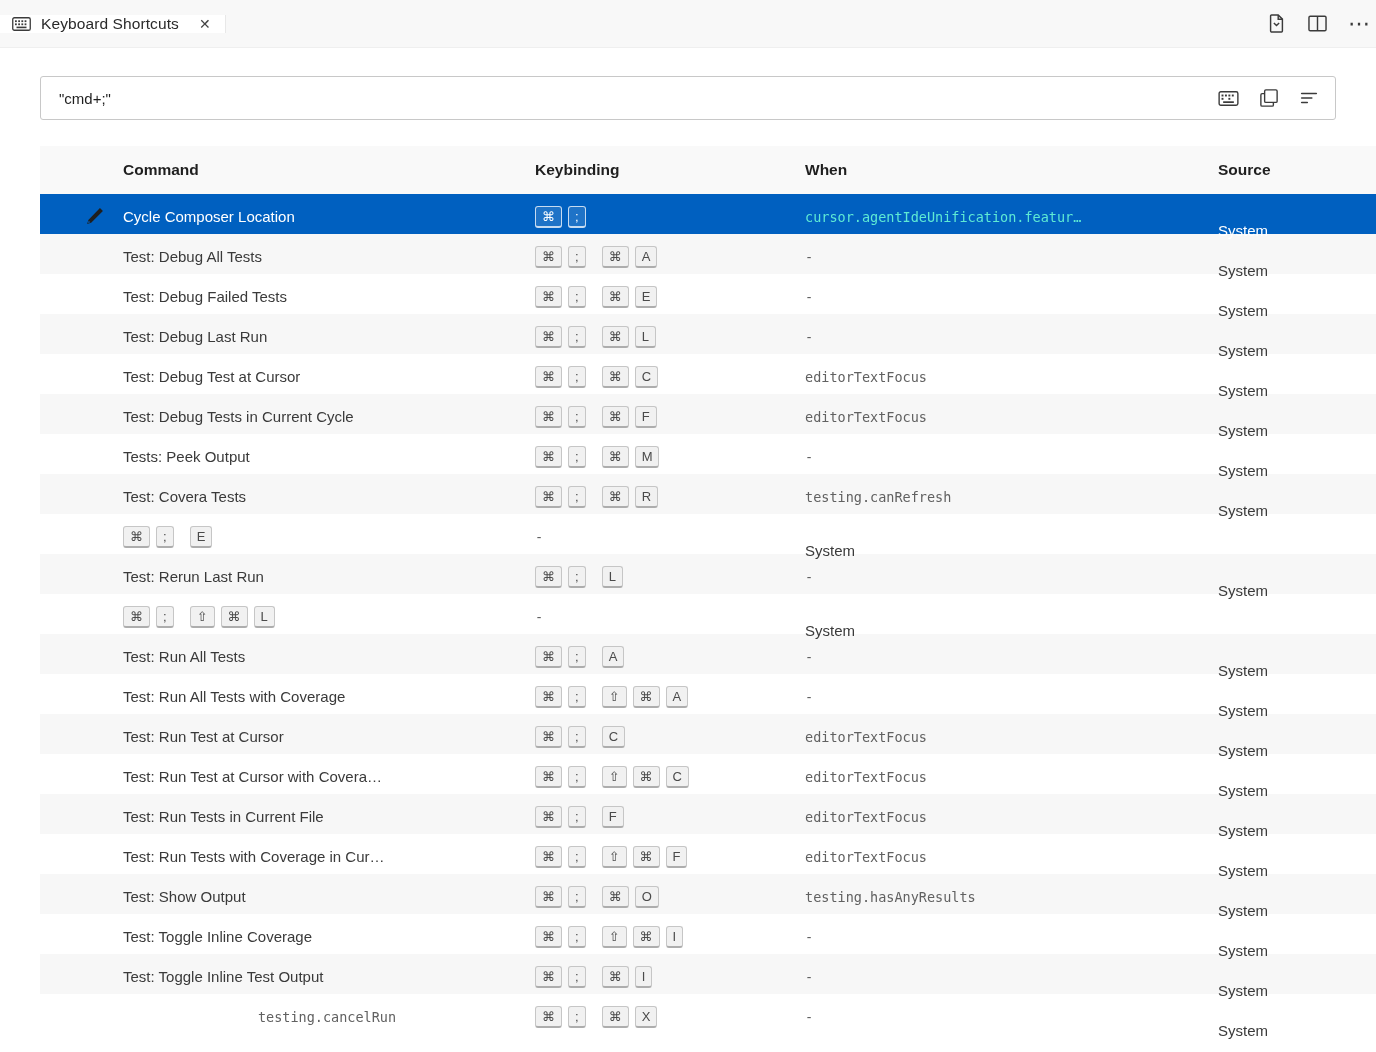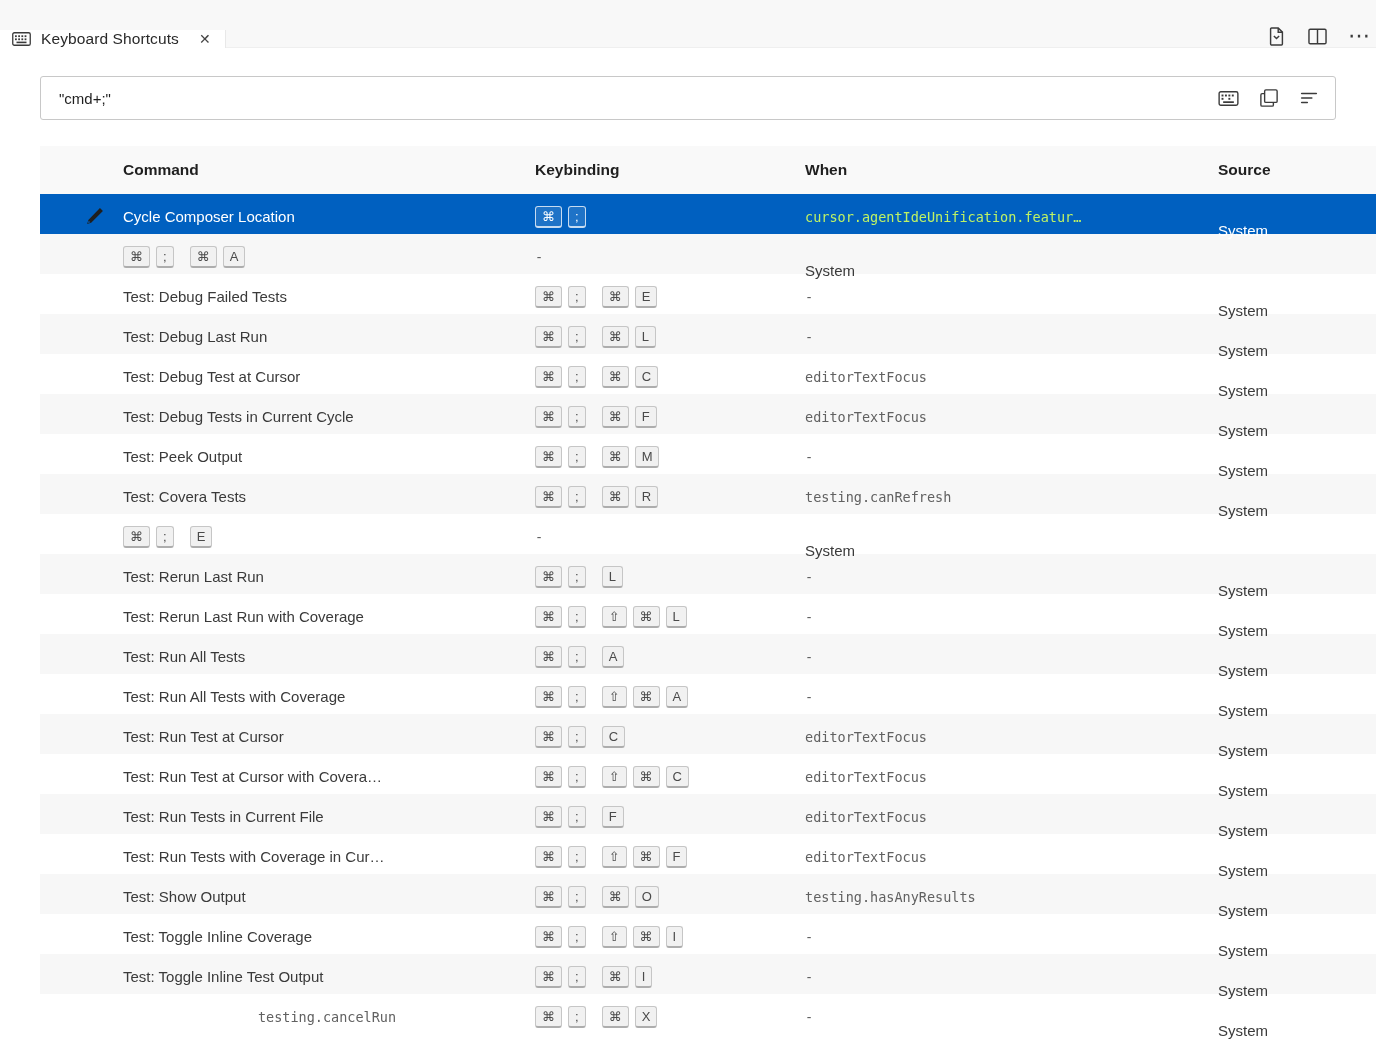--- a/index.html
+++ b/index.html
@@ -4,21 +4,21 @@
 <style>
   * { box-sizing: border-box; margin: 0; padding: 0; }
   html,body { width:1376px; height:1052px; overflow:hidden; }
   body {
     font-family: "Liberation Sans", sans-serif;
     background:#ffffff; color:#3b3b3b;
   }
 
   
   .tabbar {
-    height:48px; background:#f8f8f8; display:flex; align-items:flex-end;
+    height:48px; background:#f8f8f8; display:flex; align-items:center;
     border-bottom:1px solid #efefef;
   }
   .tab {
     display:flex; align-items:center; gap:10px;
     background:#ffffff; padding:0 14px 0 12px; margin-bottom:-1px;
     border-right:1px solid #e8e8e8; cursor:default;
   }
   .tab-label { font-size:15.5px; color:#2a2a2a; letter-spacing:.1px; }
   .tab-close { font-size:14px; color:#444; margin-left:10px; cursor:pointer; }
   .editor-actions {
@@ -75,21 +75,21 @@
   }
   .row.selected .chip {
     background:rgba(255,255,255,0.12); border-color:rgba(255,255,255,0.75);
     color:#ffffff;
   }
 
   .when-cell {
     font-family:"DejaVu Sans Mono", monospace; font-size:13.5px; color:#616161;
     white-space:nowrap; overflow:hidden; padding-right:12px;
   }
-  .row.selected .when-cell { color:#bef264; }
+  .row.selected .when-cell { color:#5eead4; }
 
   .source-cell { font-size:15px; color:#3a3a3a;margin-top:28px; }
   .row.selected .source-cell { color:#ffffff; }
 </style>
 </head>
 <body>
 
 <div class="tabbar">
   <div class="tab">
     <span style="display:flex;">
@@ -189,20 +189,21 @@
     <div class="source-cell">System</div>
   </div>
       <div class="grid-row row">
     <div class="edit-cell">
       <span style="display:flex;">
         <svg width="19" height="19" viewBox="0 0 16 16">
           <path fill="#1f1f1f" d="M12.6 0.9l2.5 2.5-9.9 9.9-3.4 1 1-3.4 9.8-10zM3.1 11.5l-.6 2 2-.6-1.4-1.4z"></path>
         </svg>
       </span>
     </div>
+    <div class="command-cell">Test: Debug All Tests</div>
     <div class="keybinding-cell">
           <span class="chord">
             <span class="chip">⌘</span>
             <span class="chip">;</span>
           </span>
           <span class="chord">
             <span class="chip">⌘</span>
             <span class="chip">A</span>
           </span>
         </div>
@@ -298,21 +299,21 @@
     <div class="source-cell">System</div>
   </div>
       <div class="grid-row row">
     <div class="edit-cell">
       <span style="display:flex;">
         <svg width="19" height="19" viewBox="0 0 16 16">
           <path fill="#1f1f1f" d="M12.6 0.9l2.5 2.5-9.9 9.9-3.4 1 1-3.4 9.8-10zM3.1 11.5l-.6 2 2-.6-1.4-1.4z"></path>
         </svg>
       </span>
     </div>
-    <div class="command-cell">Test: Peek Output</div>
+    <div class="command-cell">Tests: Peek Output</div>
     <div class="keybinding-cell">
           <span class="chord">
             <span class="chip">⌘</span>
             <span class="chip">;</span>
           </span>
           <span class="chord">
             <span class="chip">⌘</span>
             <span class="chip">M</span>
           </span>
         </div>
@@ -383,21 +384,20 @@
     <div class="source-cell">System</div>
   </div>
       <div class="grid-row row">
     <div class="edit-cell">
       <span style="display:flex;">
         <svg width="19" height="19" viewBox="0 0 16 16">
           <path fill="#1f1f1f" d="M12.6 0.9l2.5 2.5-9.9 9.9-3.4 1 1-3.4 9.8-10zM3.1 11.5l-.6 2 2-.6-1.4-1.4z"></path>
         </svg>
       </span>
     </div>
-    <div class="command-cell">Test: Rerun Last Run with Coverage</div>
     <div class="keybinding-cell">
           <span class="chord">
             <span class="chip">⌘</span>
             <span class="chip">;</span>
           </span>
           <span class="chord">
             <span class="chip">⇧</span>
             <span class="chip">⌘</span>
             <span class="chip">L</span>
           </span>

